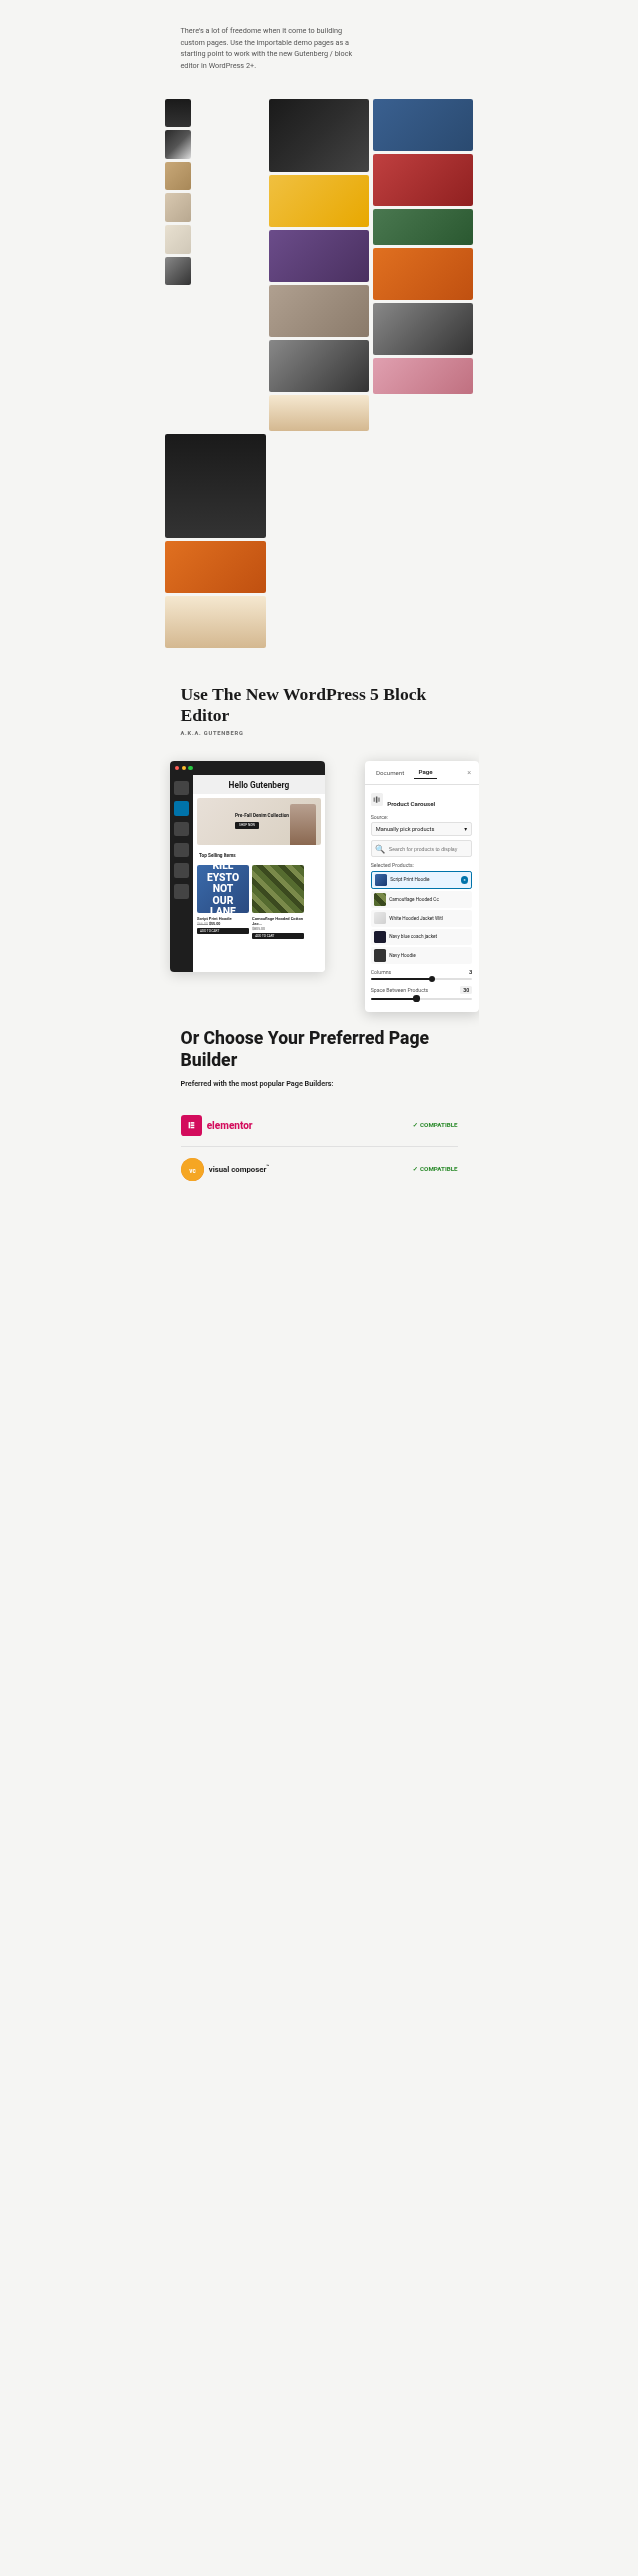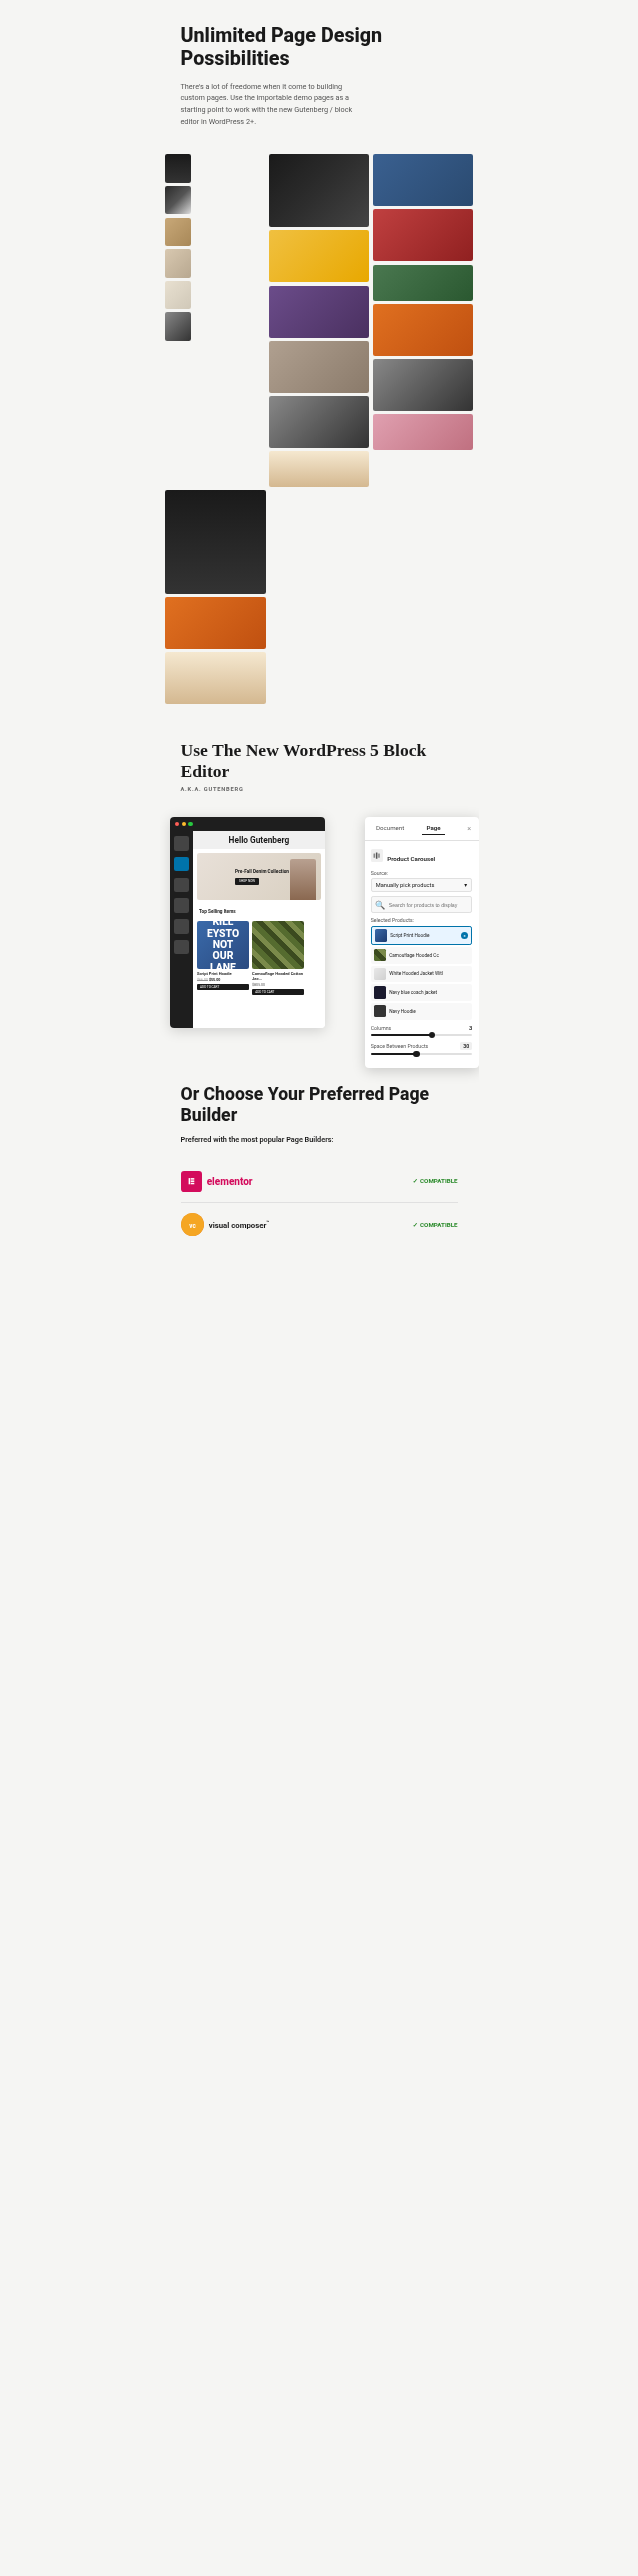--- a/index.html
+++ b/index.html
@@ -215,21 +215,21 @@
       border-radius: 4.1px;
       box-shadow: 0 2.1px 12.4px rgba(0,0,0,0.18);
       z-index: 10;
       overflow: hidden;
     }
     .block-panel-header {
       display: flex;
       align-items: center;
       padding: 5.2px 7.3px;
       border-bottom: 0.5px solid #e0e0e0;
-      gap: 14px;
+      gap: 6px;
     }
     .block-tab {
       font-size: 6.2px;
       color: #555;
       padding: 2.1px 4.1px;
       cursor: pointer;
     }
     .block-tab.active {
       color: #1a1a1a;
       font-weight: 600;
@@ -514,21 +514,20 @@
       font-weight: 700;
       color: #1a1a1a;
     }
     .vc-tm { font-size: 4.7px; vertical-align: super; }
   </style>
 </head>
 <body>
 
 <section>
   <div class="hero-section">
-    <h1 class="hero-title">Unlimited Page Design Possibilities</h1>
     <p class="hero-desc">There's a lot of freedome when it come to building custom pages. Use the importable demo pages as a starting point to work with the new Gutenberg / block editor in WordPress 2+.</p>
   </div>
 
   <div class="gallery-grid">
 
     <div class="gallery-col" style="max-width:26px;">
       <div class="gallery-item xshort img-side-dark"></div>
       <div class="gallery-item xshort img-side-shoe"></div>
       <div class="gallery-item xshort img-side-tan"></div>
       <div class="gallery-item xshort img-side-blouse"></div>

